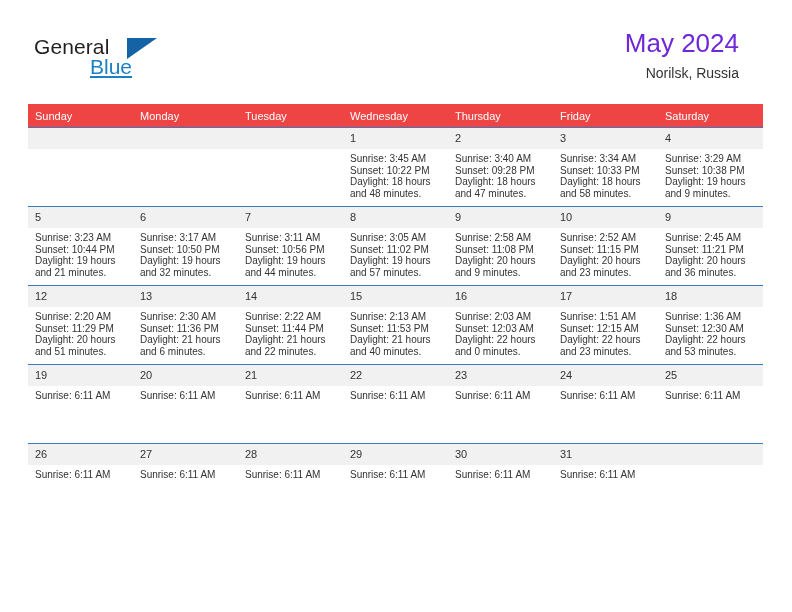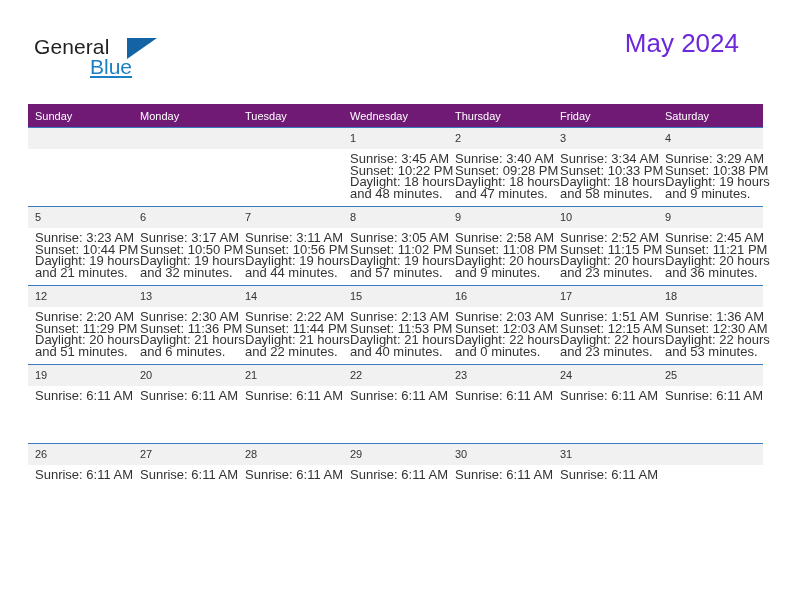--- a/index.html
+++ b/index.html
@@ -87,21 +87,21 @@
   
   .calendar {
     position: absolute;
     left: 28px;
     top: 104px;
     width: 735px;
     border-collapse: collapse;
     table-layout: fixed;
   }
   .calendar th {
-    background: #701a75;
+    background: #ef4444;
     color: #ffffff;
     font-size: 11px;
     font-weight: normal;
     text-align: left;
     padding: 5px 0 5px 7px;
     height: 13px;
     border: none;
   }
   .calendar td {
     vertical-align: top;
@@ -121,21 +121,21 @@
     padding: 4px 0 4px 7px;
     height: 13px;
     line-height: 13px;
   }
   td.empty .daynum {
     background: #f1f1f1;
     color: transparent;
   }
   .detail {
     padding: 4px 5px 0 7px;
-    font-size: 13px;
+    font-size: 10px;
     line-height: 11.5px;
     color: #333333;
   }
   .detail div {
     white-space: normal;
   }
   .detail .wrapline {
     white-space: nowrap;
   }
 </style>
@@ -147,20 +147,21 @@
   <div class="top-bar">
 
     <div class="logo">
       <span class="logo-general">General</span>
       <span class="logo-mark"></span>
       <span class="logo-blue">Blue</span>
     </div>
 
     <div class="title-block">
       <div class="cal-title">May 2024</div>
+      <div class="cal-sub">Norilsk, Russia</div>
     </div>
 
   </div>
 
   <table class="calendar">
     <thead>
       <tr>
         <th>Sunday</th>
         <th>Monday</th>
         <th>Tuesday</th>

